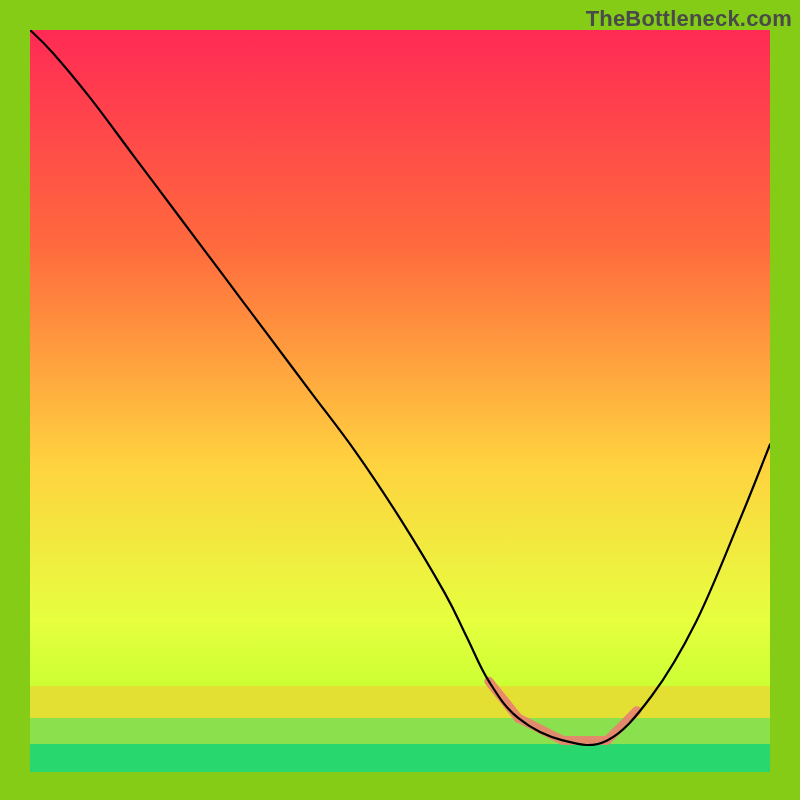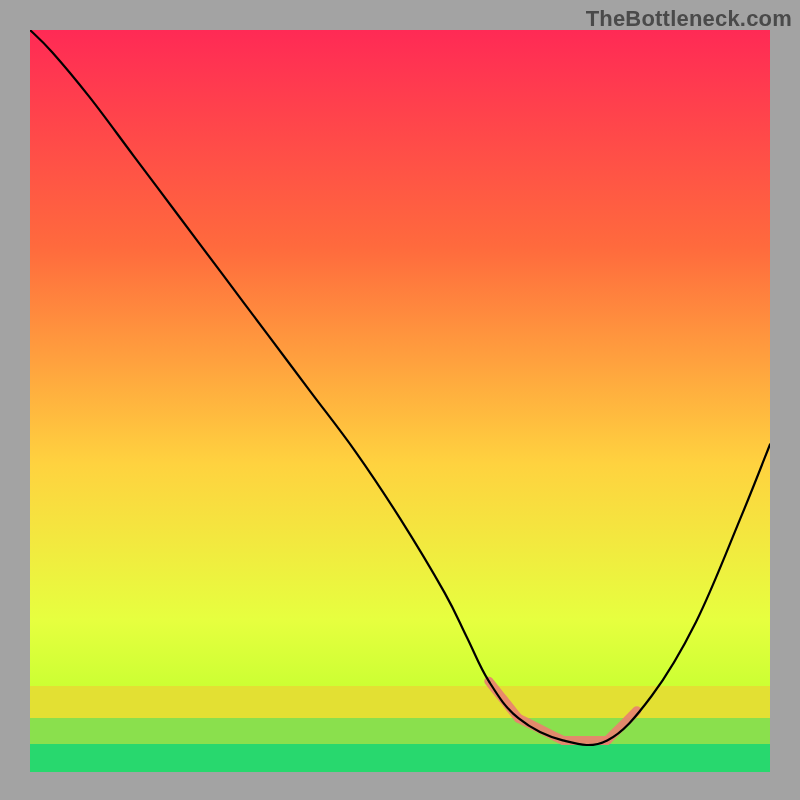--- a/index.html
+++ b/index.html
@@ -7,21 +7,21 @@
     width: 800px;
     height: 800px;
     background: #000;
     overflow: hidden;
     font-family: Arial, Helvetica, sans-serif;
   }
   .stage {
     position: relative;
     width: 800px;
     height: 800px;
-    background: #a3a3a3;
+    background: #84cc16;
   }
   .watermark {
     position: absolute;
     top: 6px;
     right: 8px;
     color: #4a4a4a;
     font-size: 22px;
     font-weight: 700;
     letter-spacing: 0.2px;
     user-select: none;

